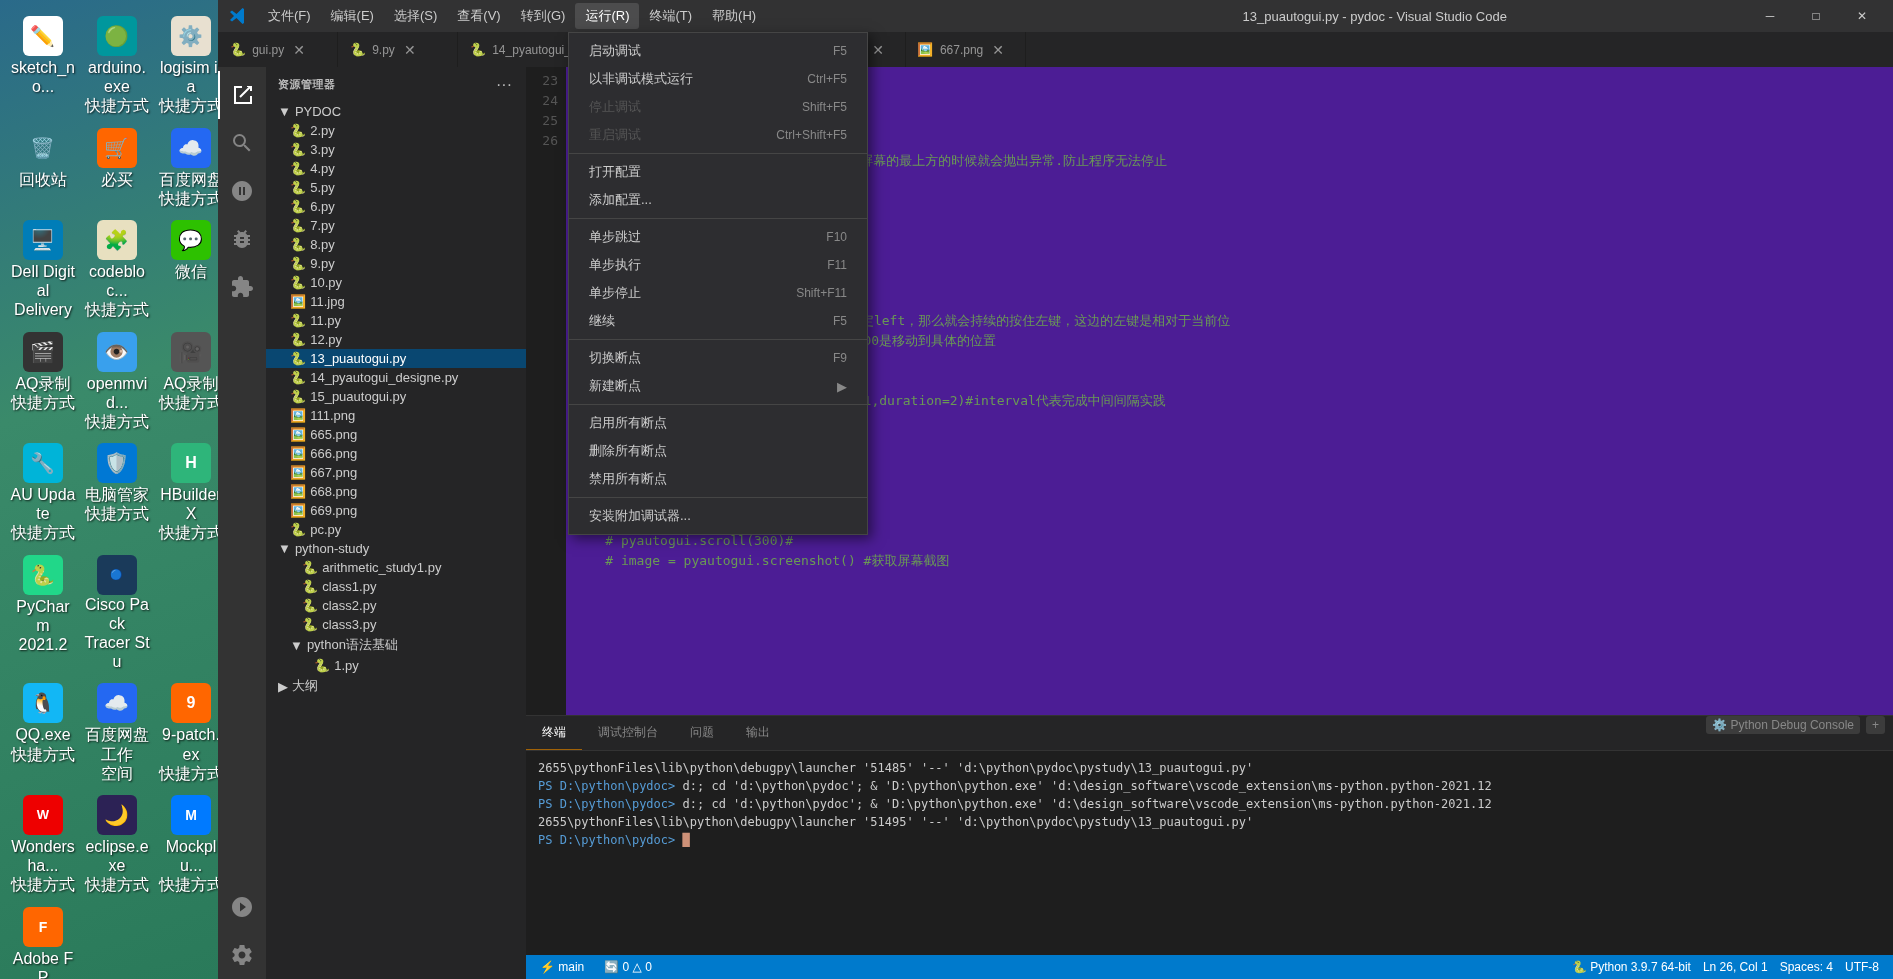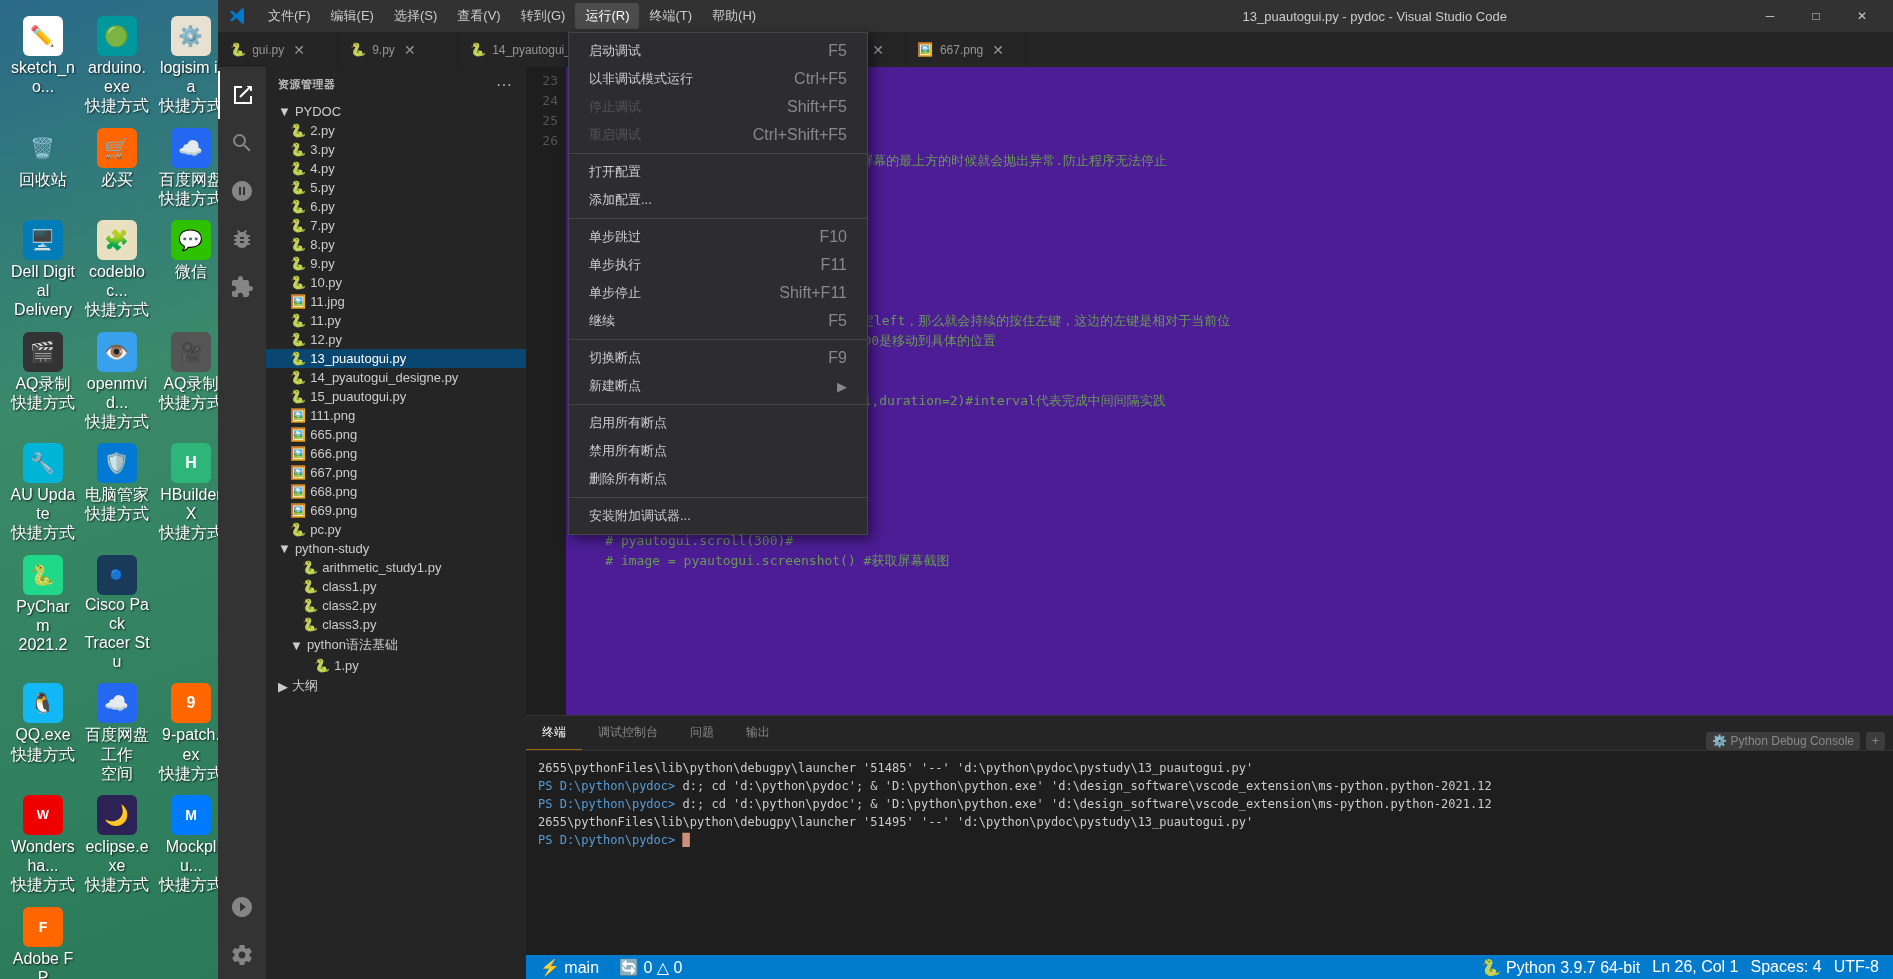--- a/index.html
+++ b/index.html
@@ -222,21 +222,21 @@
       display: flex;
       align-items: center;
       justify-content: space-between;
       padding: 5px 20px;
       font-size: 13px;
       color: #ccc;
       cursor: pointer;
       gap: 40px;
     }
     .menu-dropdown-item .item-label { flex: 1; }
-    .menu-dropdown-item .item-shortcut { color: #888; font-size: 16px; white-space: nowrap; }
+    .menu-dropdown-item .item-shortcut { color: #888; font-size: 12px; white-space: nowrap; }
     .menu-dropdown-item.disabled { color: #555; cursor: default; }
     .menu-separator {
       height: 1px;
       background: #454545;
       margin: 4px 0;
     }
     .menu-dropdown-item .submenu-arrow { color: #888; margin-left: 4px; }
 
     
     .editor-area {
@@ -324,34 +324,34 @@
       line-height: 18px;
     }
     .terminal-content::-webkit-scrollbar { width: 6px; }
     .terminal-content::-webkit-scrollbar-thumb { background: #555; }
     .term-path { color: #569cd6; }
     .term-text { color: #ccc; }
     .term-cmd { color: #ce9178; }
 
     
     .terminal-actions {
-      display: flex; align-items: flex-end; margin-left: auto; padding-right: 8px; gap: 6px;
+      display: flex; align-items: flex-start; margin-left: auto; padding-right: 8px; gap: 6px;
     }
     .terminal-action-btn {
       font-size: 12px; color: #888; cursor: pointer; padding: 2px 6px; background: #3c3c3c; border-radius: 3px;
     }
 
     
     .statusbar {
       height: 24px;
       background: #007acc;
       display: flex;
       align-items: center;
       padding: 0 8px;
-      font-size: 16px;
+      font-size: 12px;
       color: #fff;
       flex-shrink: 0;
       gap: 8px;
     }
     .statusbar-item { padding: 0 6px; display: flex; align-items: center; gap: 3px; cursor: pointer; }
     .statusbar-right { margin-left: auto; display: flex; }
 
     
     .desktop-grid {
       display: grid;
@@ -554,25 +554,25 @@
     <div class="menu-dropdown-item">
       <span class="item-label">新建断点</span>
       <span class="submenu-arrow">▶</span>
     </div>
     <div class="menu-separator"></div>
     <div class="menu-dropdown-item">
       <span class="item-label">启用所有断点</span>
       <span class="item-shortcut"></span>
     </div>
     <div class="menu-dropdown-item">
+      <span class="item-label">删除所有断点</span>
+      <span class="item-shortcut"></span>
+    </div>
+    <div class="menu-dropdown-item">
       <span class="item-label">禁用所有断点</span>
-      <span class="item-shortcut"></span>
-    </div>
-    <div class="menu-dropdown-item">
-      <span class="item-label">删除所有断点</span>
       <span class="item-shortcut"></span>
     </div>
     <div class="menu-separator"></div>
     <div class="menu-dropdown-item">
       <span class="item-label">安装附加调试器...</span>
       <span class="item-shortcut"></span>
     </div>
   </div>
 
   <div class="tabbar">

